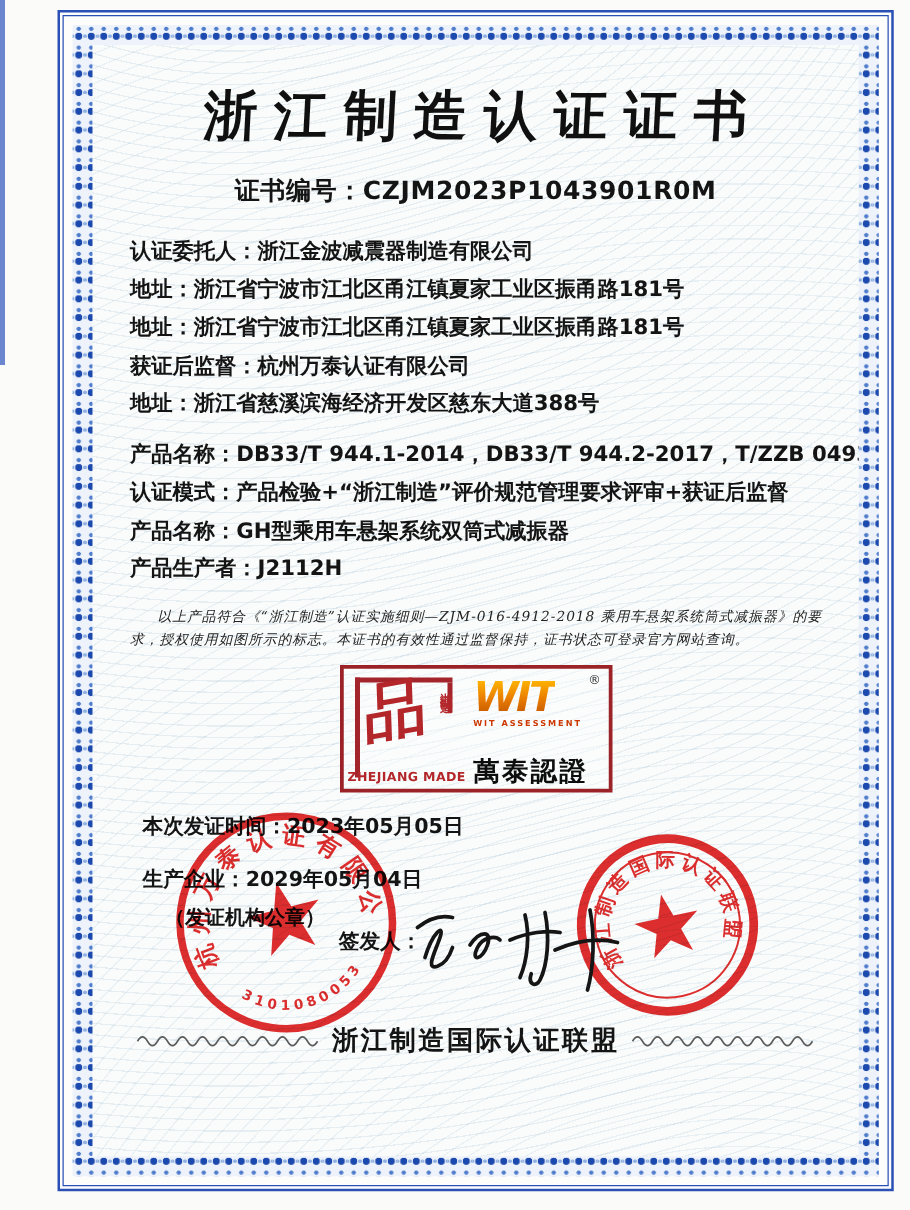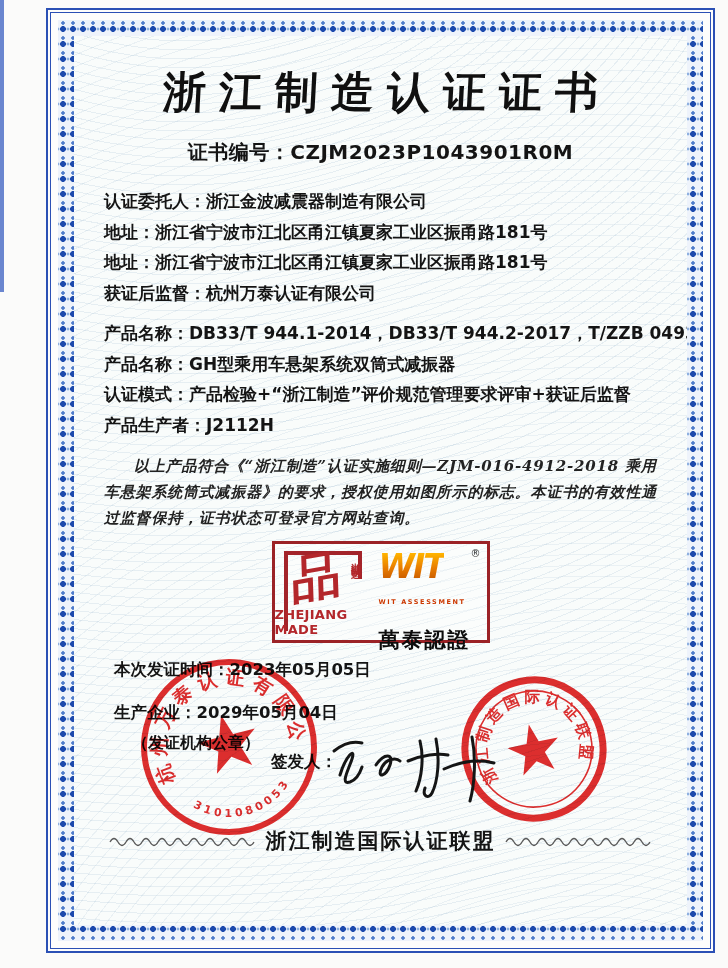--- a/index.html
+++ b/index.html
@@ -40,55 +40,55 @@
     margin-top:28px;text-align:center;font-size:43px;font-weight:bold;
     letter-spacing:13px;font-family:"DejaVu Serif","Liberation Serif",serif;
     color:#101010;text-indent:13px;transform:skewX(-3deg);
   }
   .certno{margin-top:17px;text-align:center;font-size:20px;font-weight:bold;letter-spacing:.5px;}
 
   .fields{margin:20px 26px 0 30px;font-size:17px;font-weight:bold;}
   .fields .row{line-height:30.5px;white-space:nowrap;}
   .fields2{margin-top:10px;}
   .statement{
-    margin:14px 28px 0 30px;font-size:15px;line-height:1.72;
+    margin:14px 28px 0 30px;font-size:11px;line-height:1.72;
     font-style:italic;font-family:"DejaVu Serif","Liberation Serif",serif;
-    text-indent:2em;letter-spacing:.8px;font-weight:bold;color:#222;
+    text-indent:2em;letter-spacing:.8px;font-weight:normal;color:#222;
   }
 
   .logo-box{
     margin:10px auto 0;width:218px;height:102px;border:3px solid #9b2226;
     display:flex;box-sizing:border-box;background:rgba(255,255,255,.35);
   }
   .mark{width:104px;position:relative;}
   .bracket{position:absolute;left:9px;top:7px;width:74px;height:76px;
     border-top:4px solid #a3242a;border-left:4px solid #a3242a;}
   .bracket::after{content:"";position:absolute;right:0;top:0;width:4px;height:24px;background:#a3242a;}
   .pin-glyph{
     position:absolute;left:16px;top:8px;font-size:50px;line-height:1;
     color:#b3272b;font-weight:bold;font-family:"DejaVu Serif",serif;
     transform:rotate(-10deg) skewX(-8deg);
   }
   .vtext{
     position:absolute;right:16px;top:11px;writing-mode:vertical-rl;
     font-size:10px;color:#b3272b;font-weight:bold;letter-spacing:2px;
   }
   .mark-caption{
-    position:absolute;bottom:3px;left:0;right:6px;text-align:left;
-    font-size:13px;color:#b3272b;font-weight:bold;letter-spacing:.3px;
+    position:absolute;bottom:3px;left:0;right:6px;text-align:right;
+    font-size:10px;color:#b3272b;font-weight:bold;letter-spacing:.3px;
   }
   .wit{flex:1;text-align:left;padding-top:6px;position:relative;}
   .wit-brand{
     display:inline-block;font-size:33px;font-weight:900;font-style:italic;letter-spacing:-2px;
     background:linear-gradient(180deg,#ffb400 10%,#e87c00 55%,#c45700 95%);
     -webkit-background-clip:text;background-clip:text;color:transparent;
     text-shadow:0 0 0 rgba(0,0,0,0);line-height:1;
   }
   .wit-reg{position:absolute;top:4px;right:6px;font-size:10px;color:#333;font-style:normal;}
-  .wit-sub{font-size:6.5px;color:#cc3800;font-weight:bold;letter-spacing:1.6px;margin-top:15px;}
+  .wit-sub{font-size:6.5px;color:#cc3800;font-weight:bold;letter-spacing:1.6px;margin-top:1px;}
   .wit-name{font-size:21px;font-weight:900;color:#0d0d0d;margin-top:20px;letter-spacing:2px;}
 
   .bottom-zone{position:relative;height:176px;margin:6px 28px 0 28px;font-size:16.5px;font-weight:bold;}
   .bz-line{position:absolute;white-space:nowrap;}
   .issue-line{top:10px;left:12px;}
   .valid-line{top:53px;left:12px;}
   .org-note{top:84px;left:30px;font-size:16px;}
   .signer{top:102px;left:169px;}
   .signature-svg{position:absolute;top:78px;left:222px;z-index:6;}
   .seal{position:absolute;z-index:5;mix-blend-mode:multiply;opacity:.93;}
@@ -114,26 +114,27 @@
 
         <div class="certno">
           <span>证书编号：</span><span>CZJM2023P1043901R0M</span>
         </div>
 
         <div class="fields">
           <div class="row"><span>认证委托人：</span><span>浙江金波减震器制造有限公司</span></div>
           <div class="row"><span>地址：</span><span>浙江省宁波市江北区甬江镇夏家工业区振甬路181号</span></div>
           <div class="row"><span>地址：</span><span>浙江省宁波市江北区甬江镇夏家工业区振甬路181号</span></div>
           <div class="row"><span>获证后监督：</span><span>杭州万泰认证有限公司</span></div>
+          <div class="row"><span>地址：</span><span>浙江省慈溪滨海经济开发区慈东大道388号</span></div>
         </div>
 
         <div class="fields fields2">
           <div class="row"><span>产品名称：</span><span>DB33/T 944.1-2014，DB33/T 944.2-2017，T/ZZB 0493—2018</span></div>
+          <div class="row"><span>认证模式：</span><span>产品检验+“浙江制造”评价规范管理要求评审+获证后监督</span></div>
           <div class="row"><span>产品名称：</span><span>GH型乘用车悬架系统双筒式减振器</span></div>
-          <div class="row"><span>认证模式：</span><span>产品检验+“浙江制造”评价规范管理要求评审+获证后监督</span></div>
           <div class="row"><span>产品生产者：</span><span>J2112H</span></div>
         </div>
 
         <div class="statement">以上产品符合《“浙江制造”认证实施细则—ZJM-016-4912-2018 乘用车悬架系统筒式减振器》的要求，授权使用如图所示的标志。本证书的有效性通过监督保持，证书状态可登录官方网站查询。</div>
 
         <div class="logo-box">
           <div class="mark">
             <div class="bracket"></div>
             <div class="pin-glyph">品</div>
             <div class="vtext">浙江制造</div>

